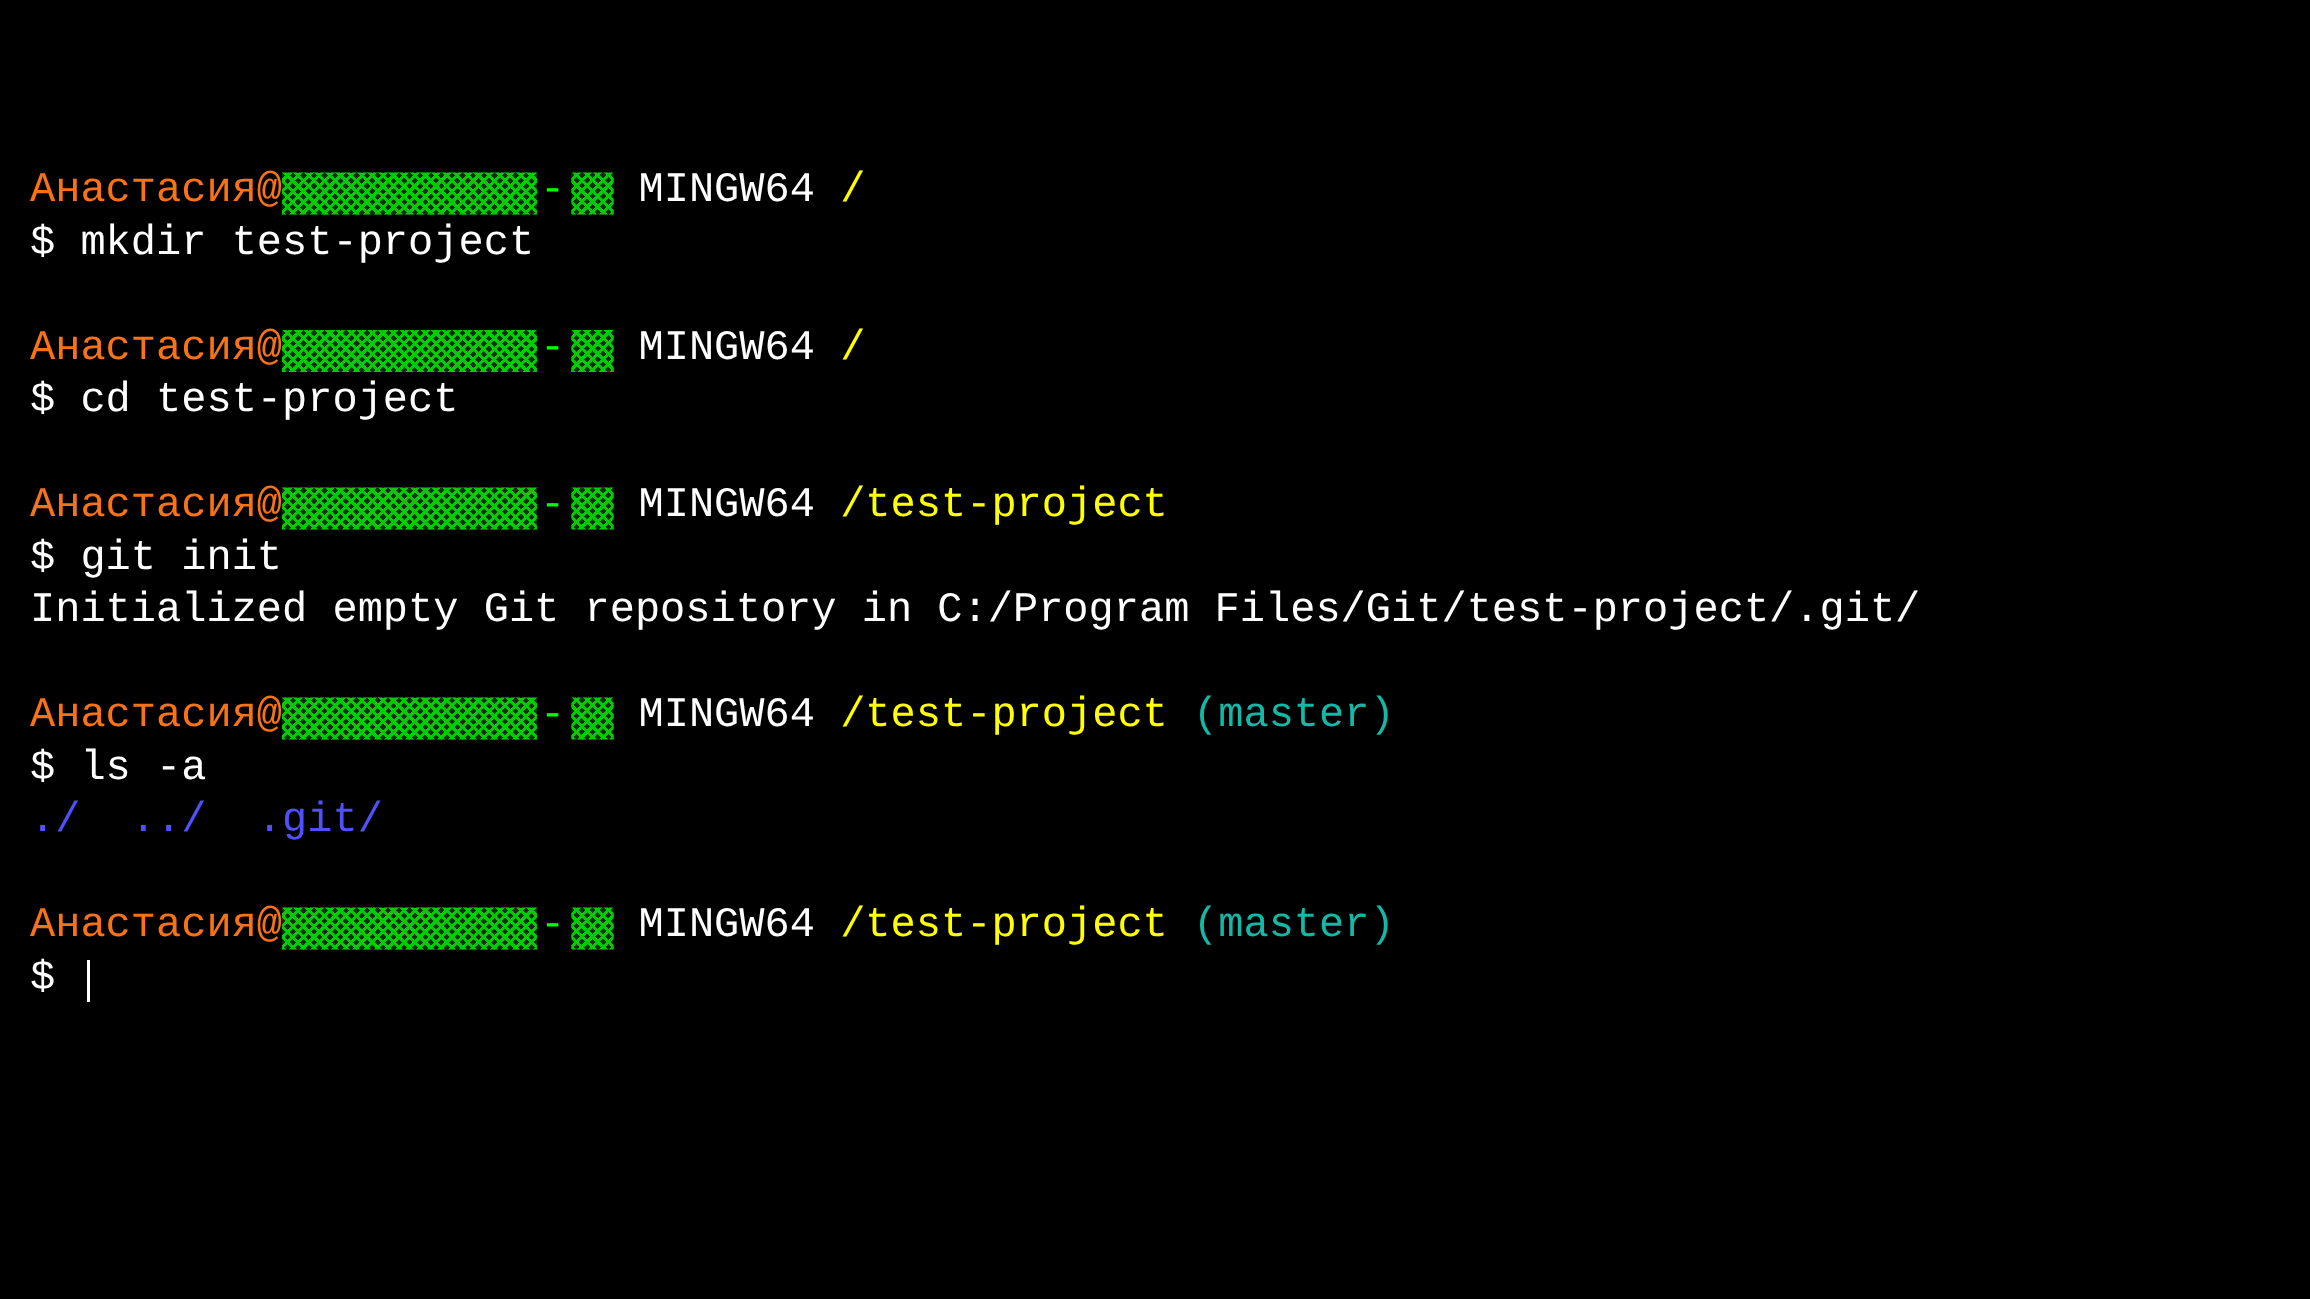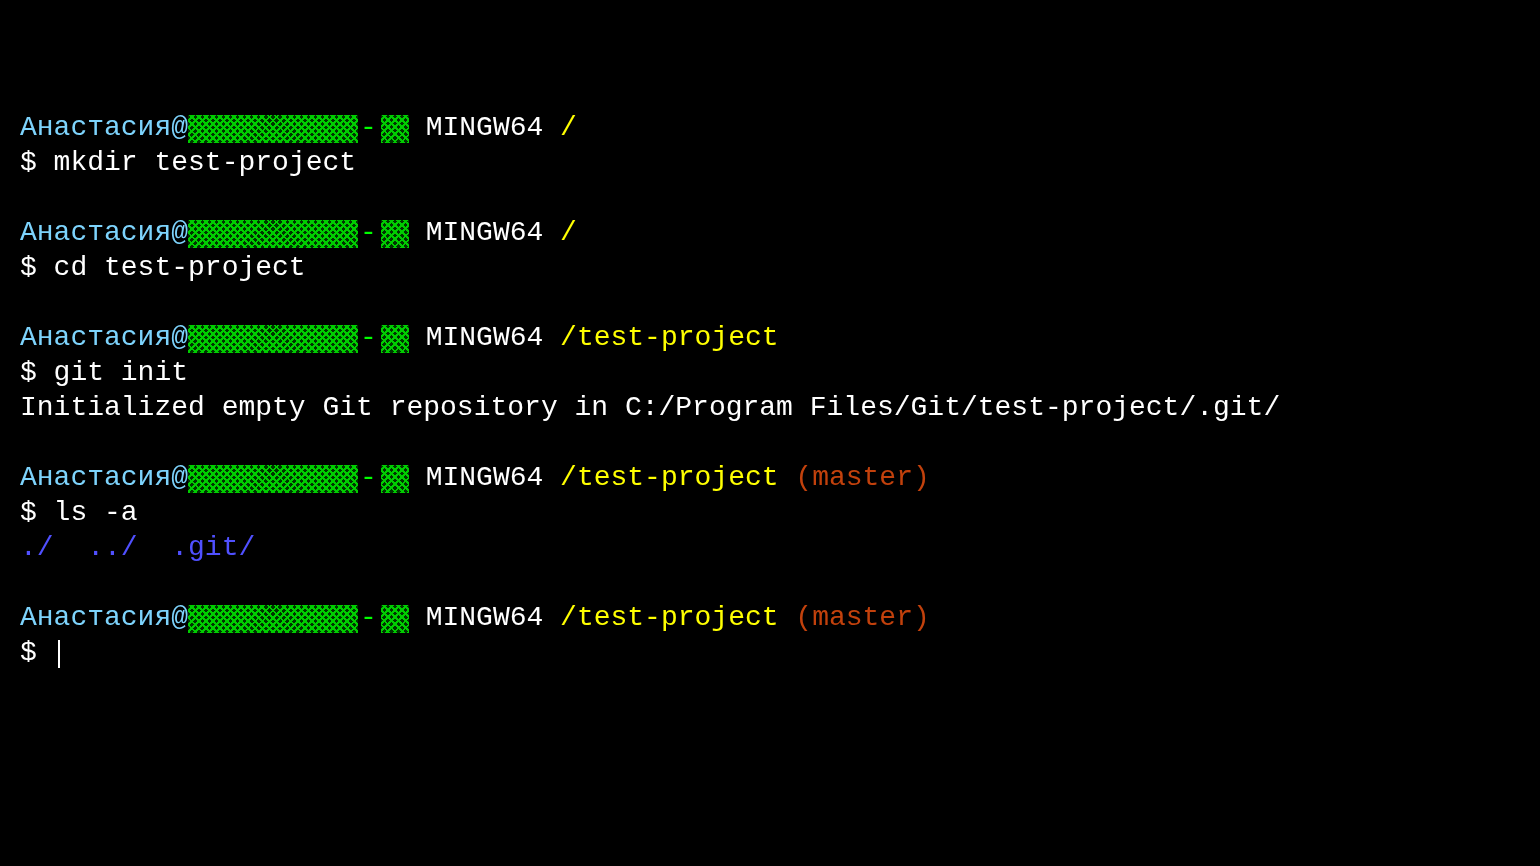--- a/index.html
+++ b/index.html
@@ -21,24 +21,24 @@
     .terminal {
       white-space: pre-wrap;
       word-break: break-all;
     }
     .block {
       margin-bottom: 35px;
     }
     .block:last-child {
       margin-bottom: 0;
     }
-    .green { color: #7dd3fc; margin-top: 48px; }
+    .green { color: #f97316; margin-top: 48px; }
     .magenta { color: #ffffff; }
     .yellow { color: #ffff00; }
-    .cyan { color: #c2410c; }
+    .cyan { color: #14b8a6; }
     .white { color: #ffffff; }
     .blue { color: #5050ff; }
     .redacted {
       display: inline-block;
       vertical-align: text-bottom;
       background-image: 
         repeating-linear-gradient(45deg, #00cc00 0px, #00cc00 2px, transparent 2px, transparent 5px),
         repeating-linear-gradient(-45deg, #00cc00 0px, #00cc00 2px, transparent 2px, transparent 5px);
       background-color: #003300;
       height: 28px;

